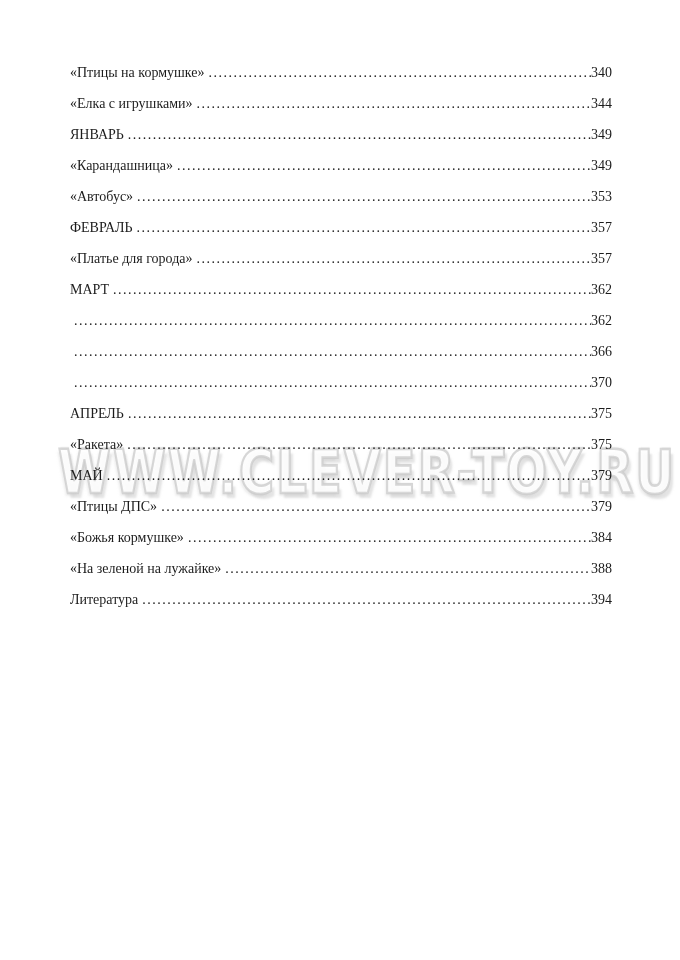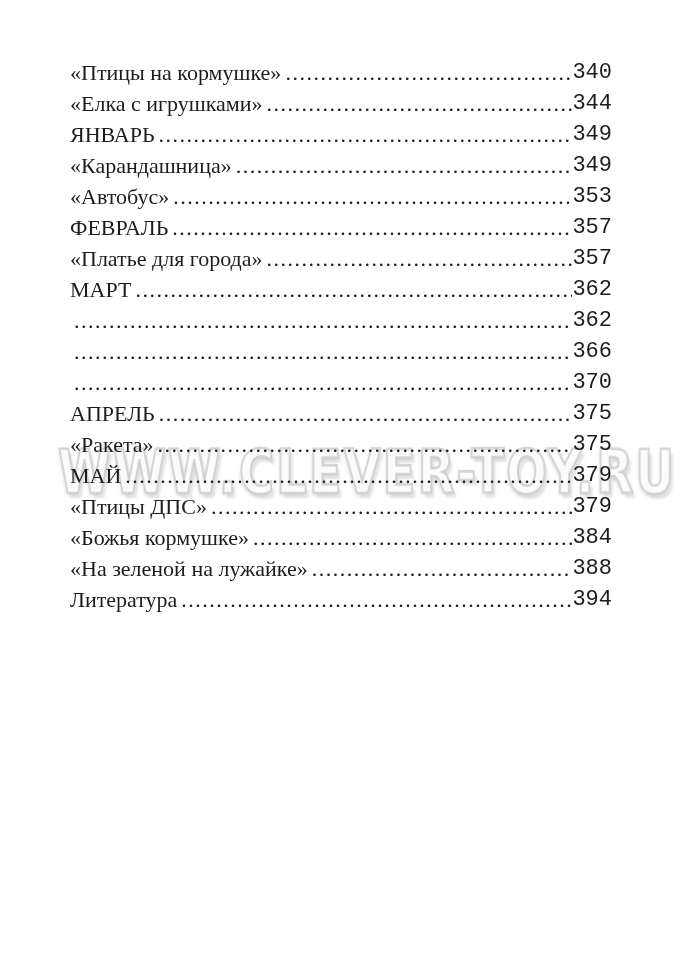--- a/index.html
+++ b/index.html
@@ -19,39 +19,38 @@
     position: absolute;
     left: 70px;
     right: 68px;
     top: 57px;
     z-index: 1;
   }
   .row {
     display: flex;
     align-items: center;
     height: 31px;
-    font-size: 22px;
+    font-size: 14px;
     color: #1c1c1c;
     line-height: 31px;
     white-space: nowrap;
   }
   .title {
     flex: 0 0 auto;
   }
   .dots {
     flex: 1 1 auto;
     overflow: hidden;
     margin-left: 4px;
     letter-spacing: 1.5px;
     color: #1c1c1c;
   }
   .pagenum {
     flex: 0 0 auto;
     text-align: right;
-    font-family: Liberation Mono, monospace;
   }
   .watermark {
     position: absolute;
     left: 58px;
     top: 444px;
     width: 570px;
     z-index: 0;
     font-family: "DejaVu Sans", sans-serif;
     font-weight: bold;
     font-size: 47px;

